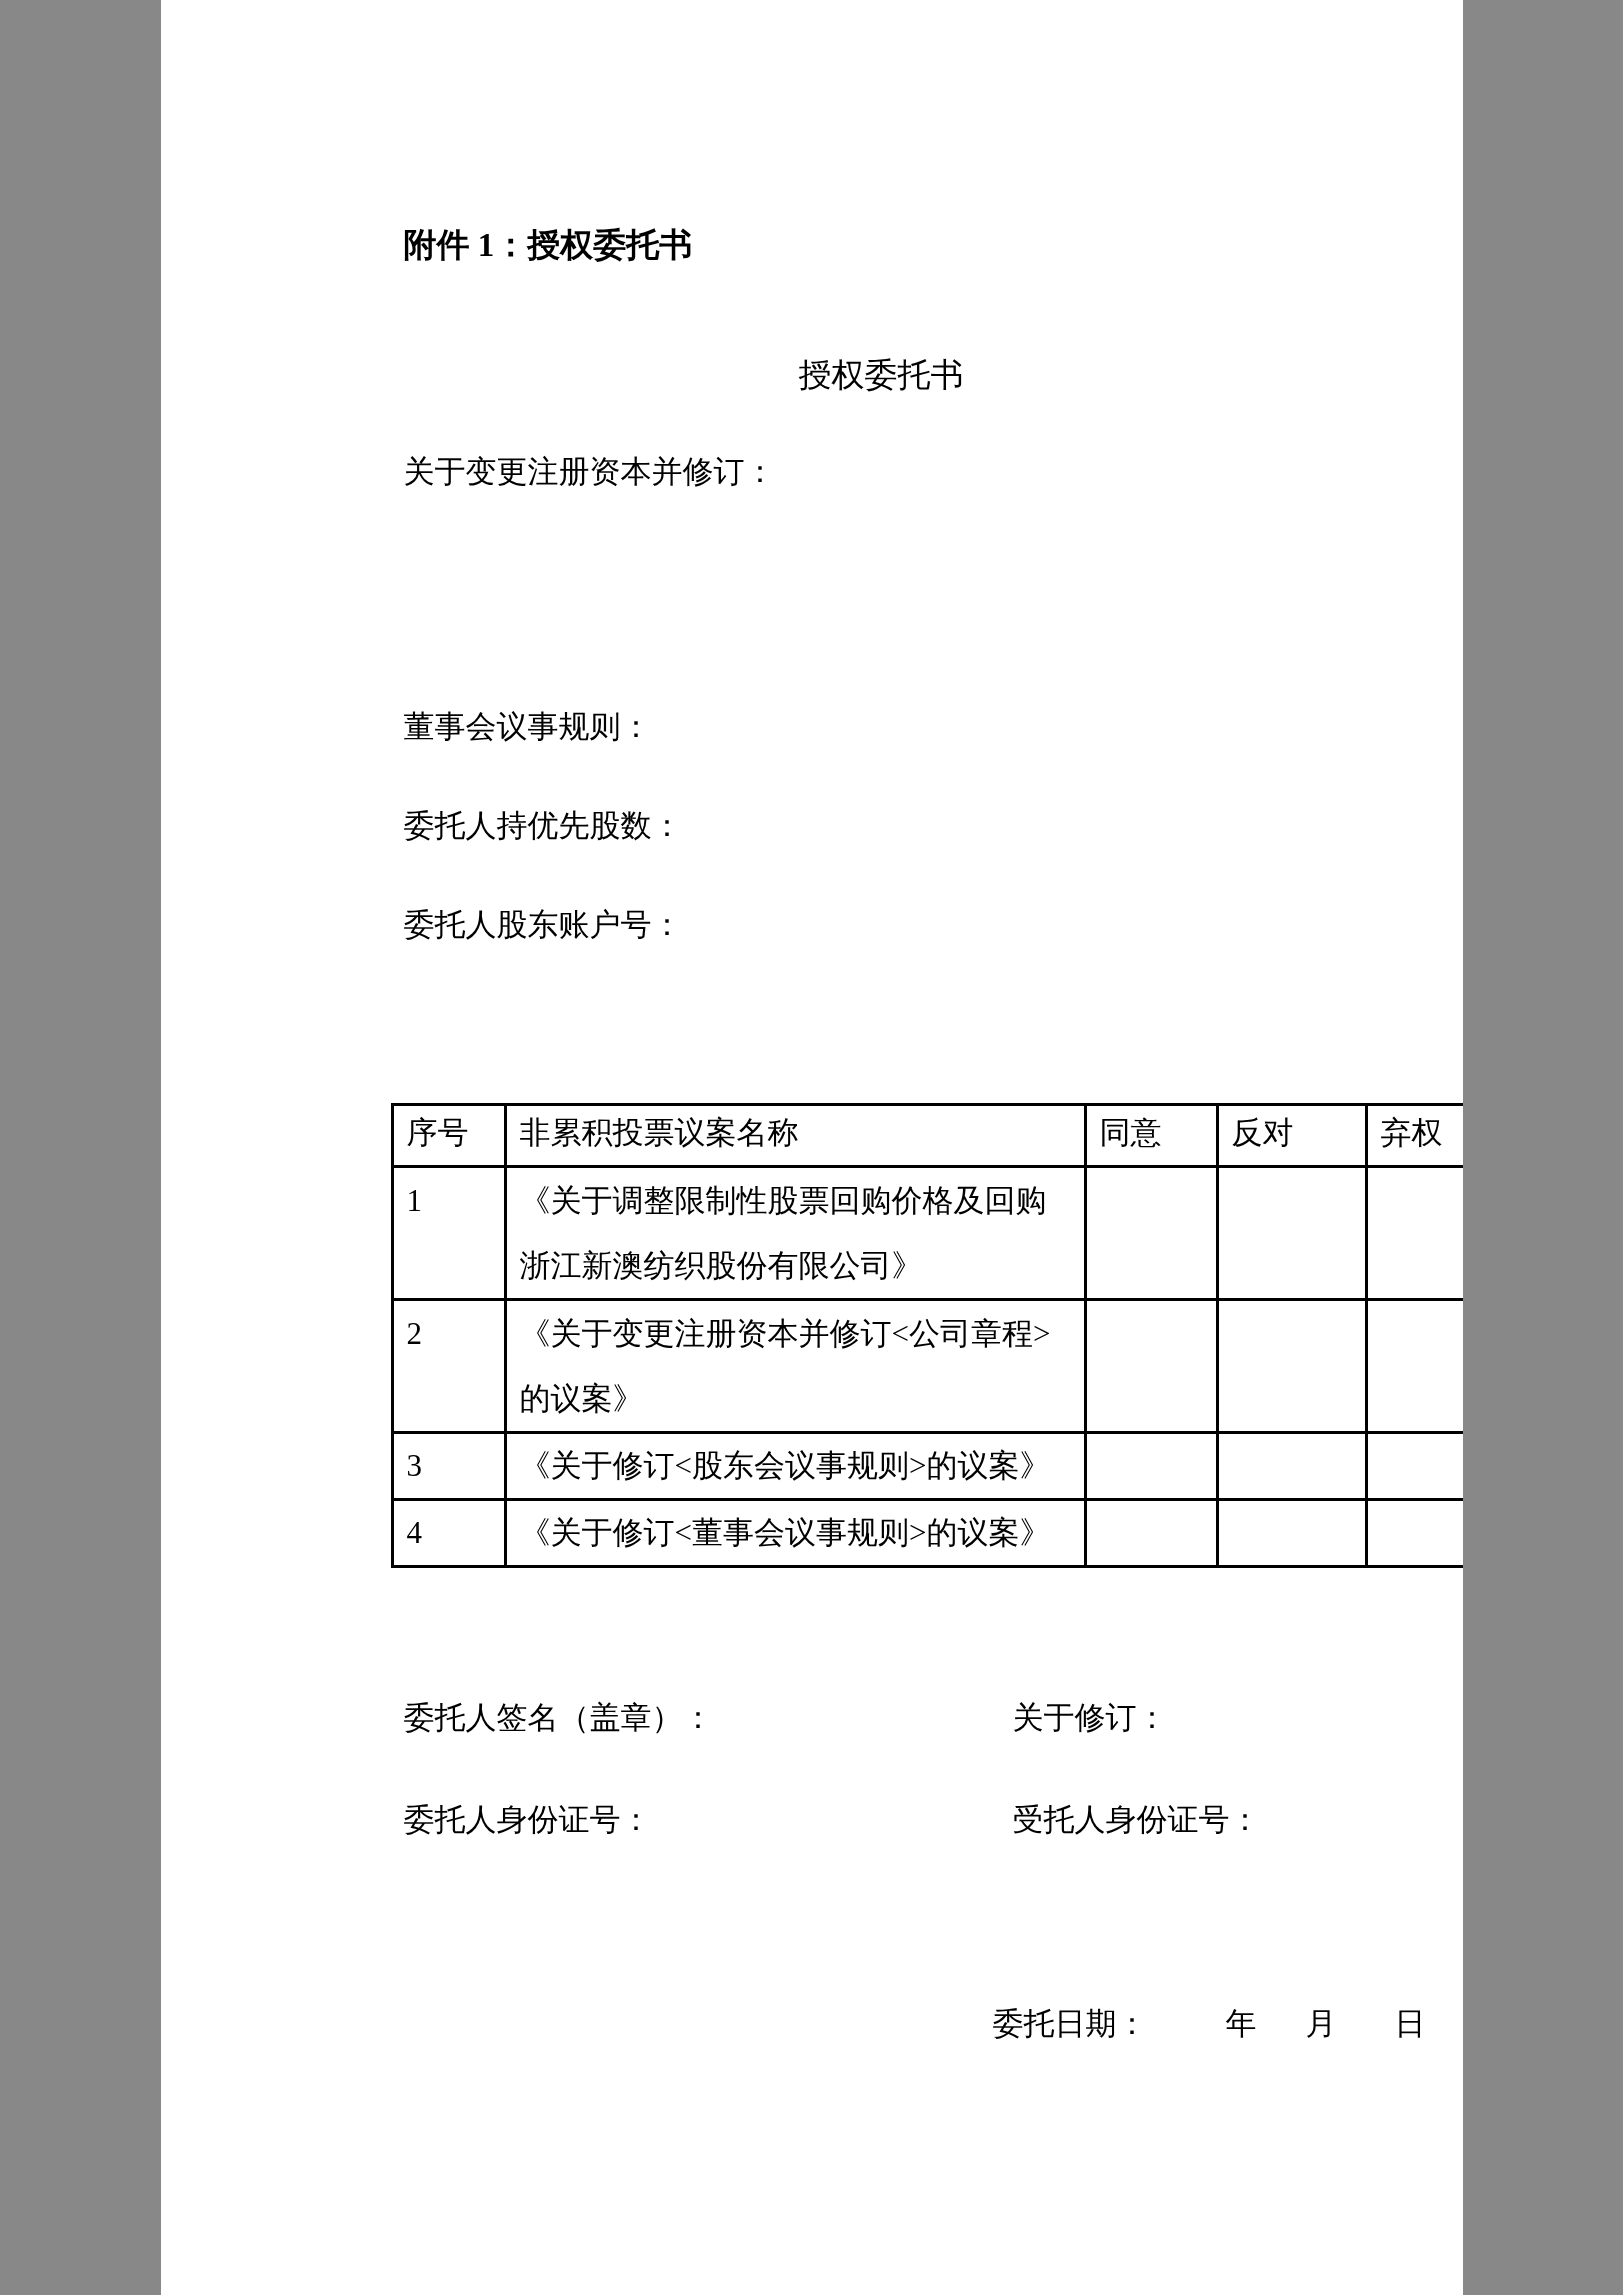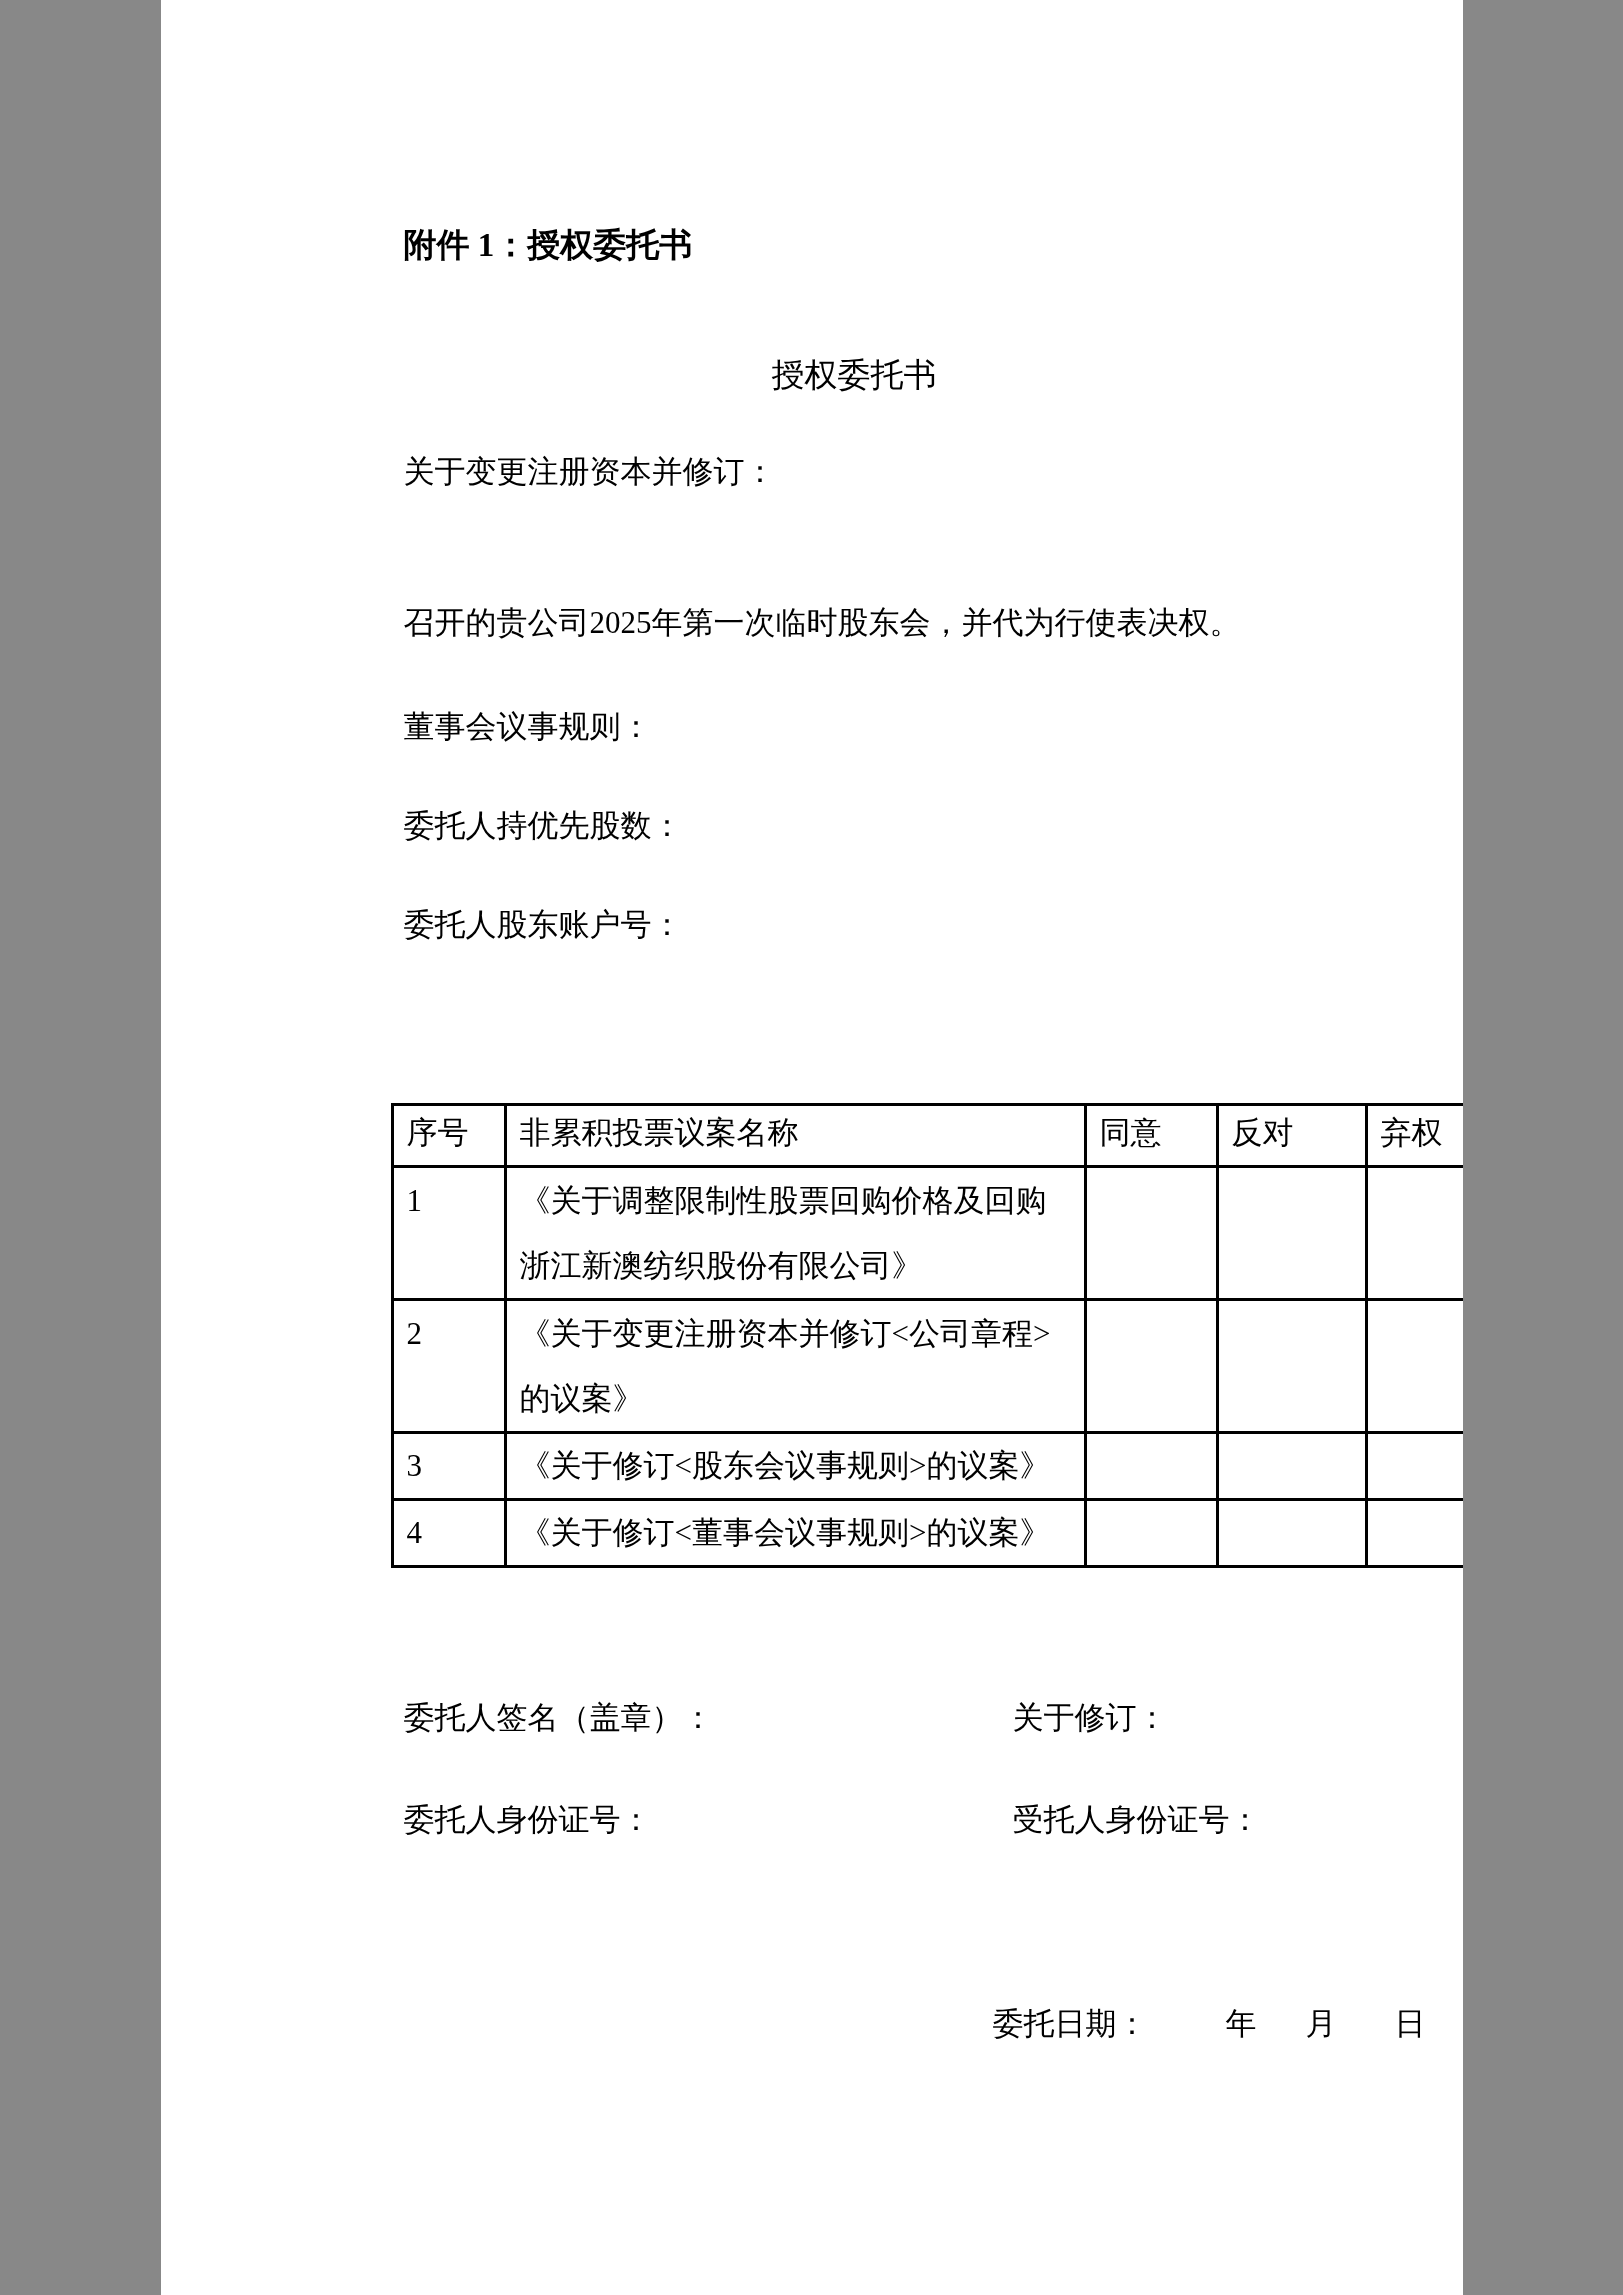--- a/index.html
+++ b/index.html
@@ -10,21 +10,21 @@
     margin: 0 auto;
     background: #ffffff;
     color: #000000;
     font-family: "Liberation Serif", "DejaVu Serif", serif;
     font-size: 31px;
     overflow: hidden;
   }
   .abs { position: absolute; line-height: 1.18; white-space: nowrap; }
 
   .attachment-title { left: 243px; top: 226px; font-size: 33px; font-weight: bold; }
-  .doc-title       { left: 611px;  top: 356px; font-size: 33px; }
+  .doc-title       { left: 638px;  top: 356px; font-size: 33px; }
   .salutation      { left: 243px;  top: 454px; }
 
   .para1           { left: 347px;  top: 541px; }
   .blank-underline {
     display: inline-block;
     width: 82px;
     height: 26px;
     border-bottom: 3.3px solid #000;
   }
   .para2           { left: 243px;  top: 605px; }
@@ -75,21 +75,20 @@
 
 <div class="page">
 
   <div class="abs attachment-title">附件 1：授权委托书</div>
 
   <div class="abs doc-title">授权委托书</div>
 
   <div class="abs salutation">关于变更注册资本并修订：</div>
 
 
-  <div class="abs para2">召开的贵公司2025年第一次临时股东会，并代为行使表决权。</div>
 
   <div class="abs holdings-ordinary">董事会议事规则：</div>
 
   <div class="abs holdings-preferred">委托人持优先股数：</div>
 
   <div class="abs holdings-account">委托人股东账户号：</div>
 
   <table class="proposals">
     <colgroup>
       <col style="width:113px">

